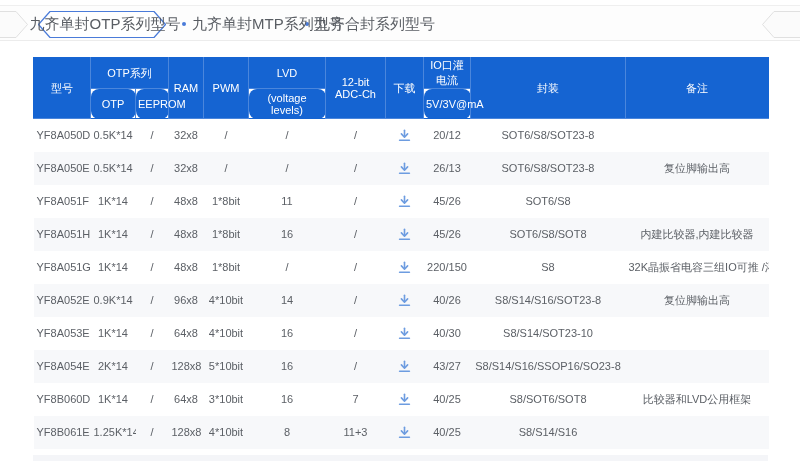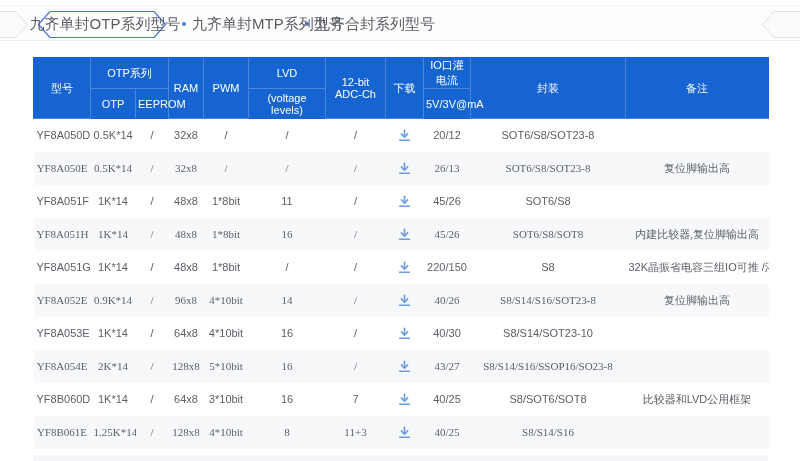--- a/index.html
+++ b/index.html
@@ -32,24 +32,24 @@
   .deco-hex.right{right:-62px;}
 
   
   .table-wrap{position:absolute;left:33px;top:57px;width:735px;}
   table{width:735px;border-collapse:collapse;table-layout:fixed;}
   thead th{background:var(--header-bg);color:#fff;font-weight:400;font-size:11px;
     height:30px;border:1px solid var(--header-divider);text-align:center;padding:0 2px;}
   thead tr th:first-child{border-left-color:var(--header-bg);}
   thead tr th:last-child{border-right-color:var(--header-bg);}
   thead tr:first-child th{border-top-color:var(--header-bg);}
-  thead tr:last-child th{border-bottom-color:var(--header-bg);}
+  thead tr:last-child th{border-bottom-color:var(--header-bg);border-radius:8px;}
   tbody td{height:33px;font-size:11px;color:var(--body-text);text-align:center;
     padding:0 3px;overflow:hidden;white-space:nowrap;}
-  tbody tr.alt{background:var(--row-alt-bg);font-family:Liberation Serif, serif;}
+  tbody tr.alt{background:var(--row-alt-bg);}
   td.dl svg{vertical-align:middle;cursor:pointer;}
   .bottom-strip{position:absolute;left:33px;top:455px;width:735px;height:6px;background:#f4f5f8;}
 </style>
 </head>
 <body>
 
 <div class="page">
 
   <div class="tabbar">
 
@@ -185,21 +185,21 @@
             <td>/</td>
             <td class="dl"><svg width="13" height="13" viewBox="0 0 13 13">
     <g stroke="#6d9ce0" stroke-width="1.6" fill="none" stroke-linecap="round" stroke-linejoin="round">
       <path d="M6.5 1.2 V7.6"></path>
       <path d="M3.4 4.9 L6.5 8.2 L9.6 4.9"></path>
       <path d="M1.6 11.3 H11.4"></path>
     </g>
   </svg></td>
             <td>45/26</td>
             <td>SOT6/S8/SOT8</td>
-            <td>内建比较器,复位脚输出高</td>
+            <td>内建比较器,内建比较器</td>
           </tr>
           <tr>
             <td>YF8A051G</td>
             <td>1K*14</td>
             <td>/</td>
             <td>48x8</td>
             <td>1*8bit</td>
             <td>/</td>
             <td>/</td>
             <td class="dl"><svg width="13" height="13" viewBox="0 0 13 13">

